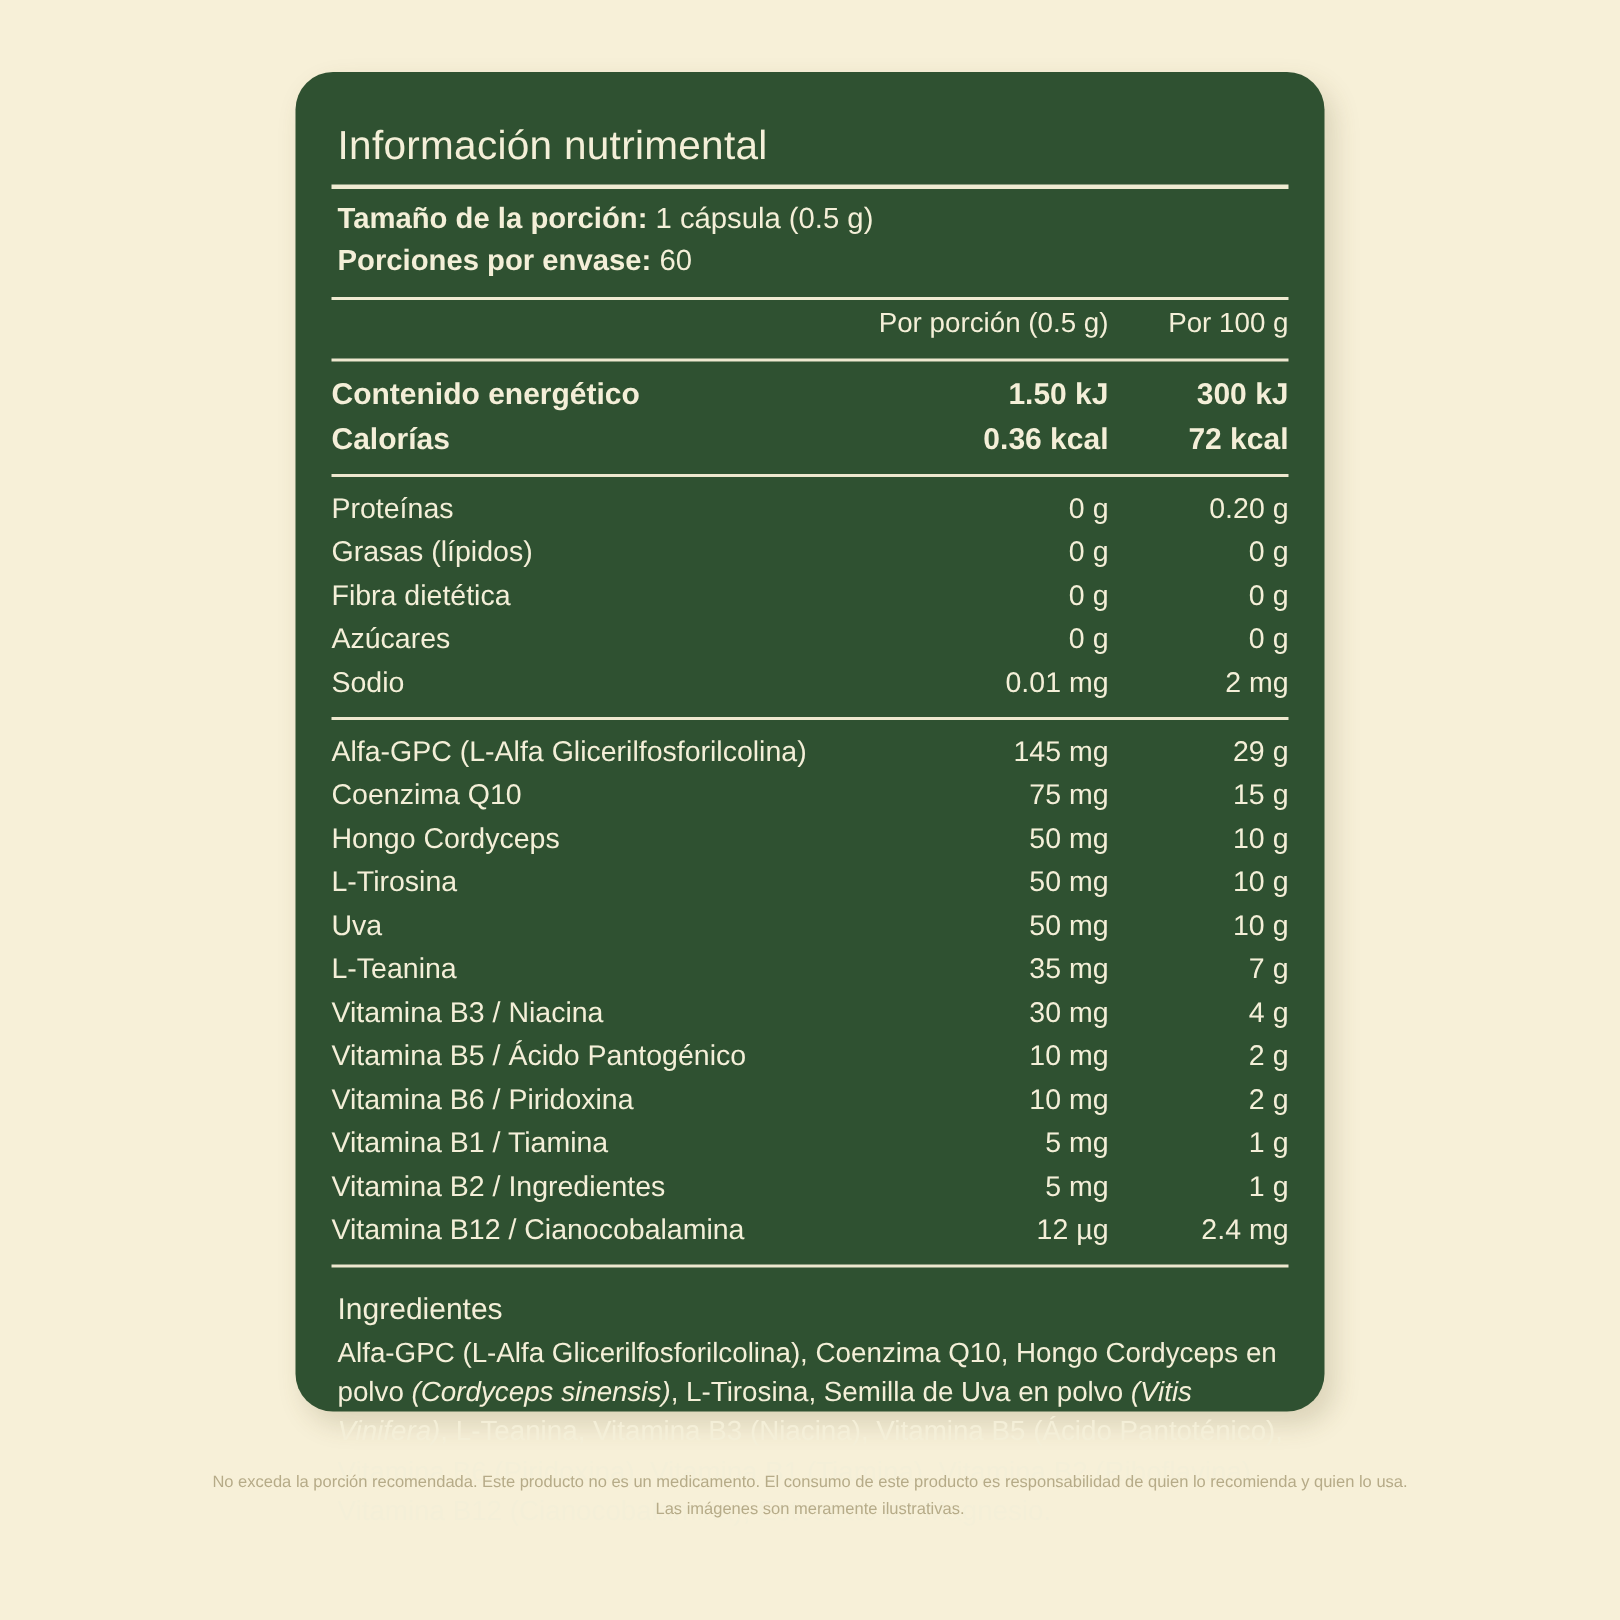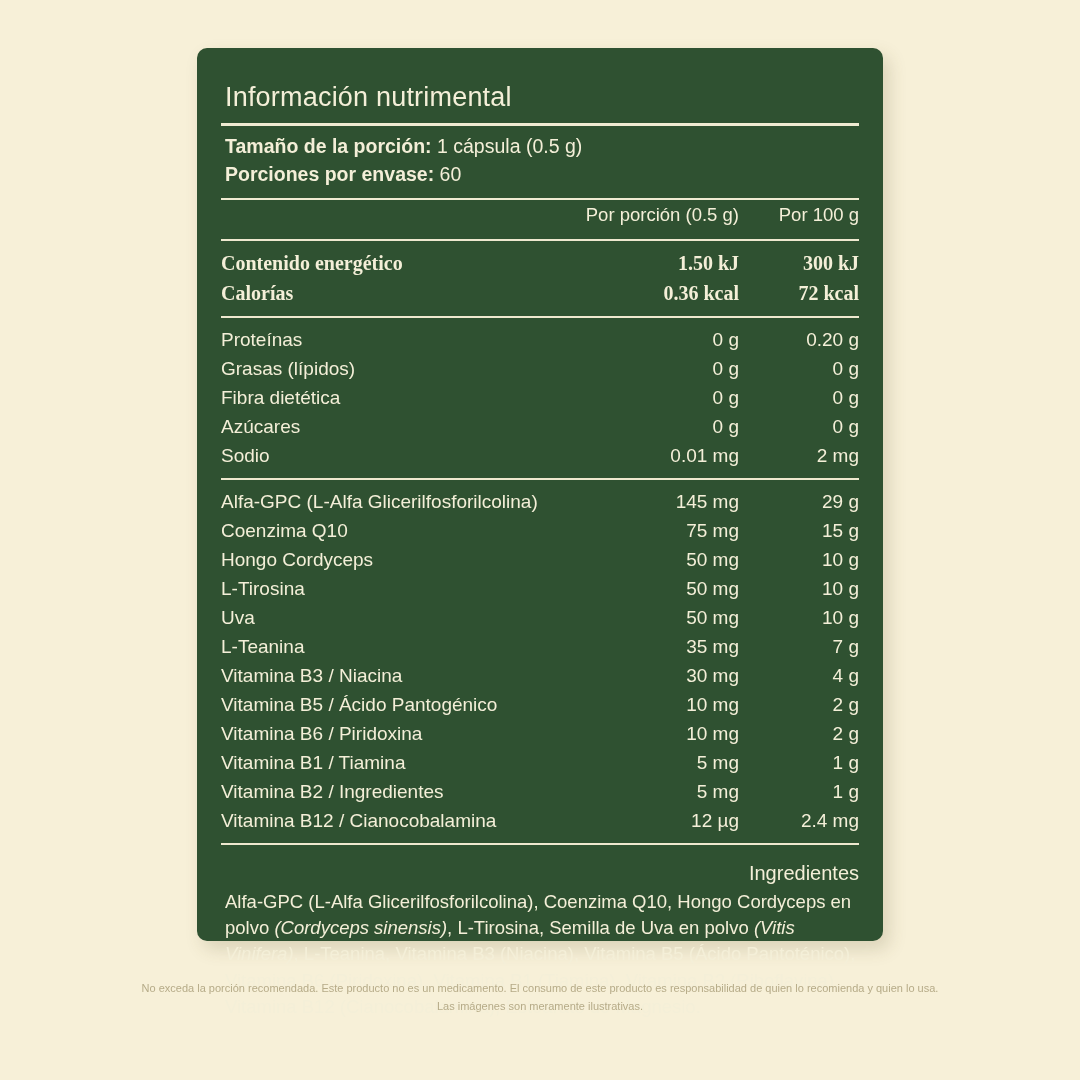--- a/index.html
+++ b/index.html
@@ -14,21 +14,21 @@
     width: 1080px; height: 1080px;
     background: #f7f0d8;
     overflow: hidden;
   }
   
   .panel {
     position: absolute;
     left: 197px; top: 48px;
     width: 686px; height: 893px;
     background: #2f5131;
-    border-radius: 10px;
+    border-radius: 25px;
     box-shadow: 6px 8px 18px rgba(90,80,40,0.18);
     padding: 34px 24px 20px 24px;
     color: #f4efd8;
   }
   .title {
     font-size: 27px;
     letter-spacing: 0.2px;
     color: #f4efd8;
     padding: 0 0 10px 4px;
     font-weight: 400;
@@ -50,29 +50,28 @@
   }
   table.nut td {
     padding: 3.5px 0;
     vertical-align: bottom;
   }
   td.name { text-align: left; padding-left: 4px; }
   td.v1 { text-align: right; width: 168px; padding-right: 26px; }
   td.v2 { text-align: right; width: 120px; padding-right: 4px; }
 
   tr.head td { font-size: 18.5px; padding-bottom: 6px; }
-  tr.bold td { font-weight: 700; font-size: 20px; font-family: Liberation Serif, serif; }
+  tr.bold td { font-weight: 700; font-size: 20px; }
 
   .sep td { padding: 0; }
   .sep hr { border: 0; border-top: 2px solid #eee8cf; margin: 4px 0; }
 
   .ing-title {
     font-size: 20px;
     padding: 9px 0 4px 4px;
-    text-align: right;
   }
   .ing-body {
     font-size: 18.5px;
     line-height: 1.42;
     padding: 0 2px 0 4px;
   }
   .ing-body i { font-style: italic; }
 
   .disclaimer {
     position: absolute;

